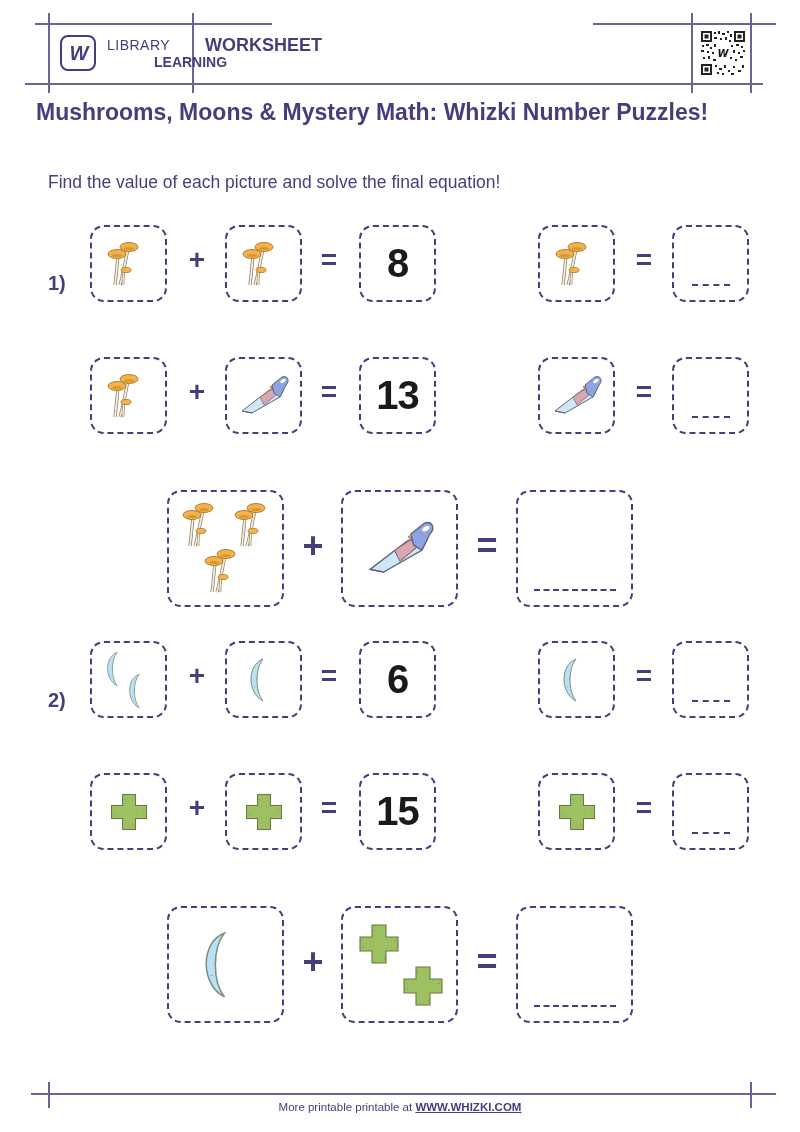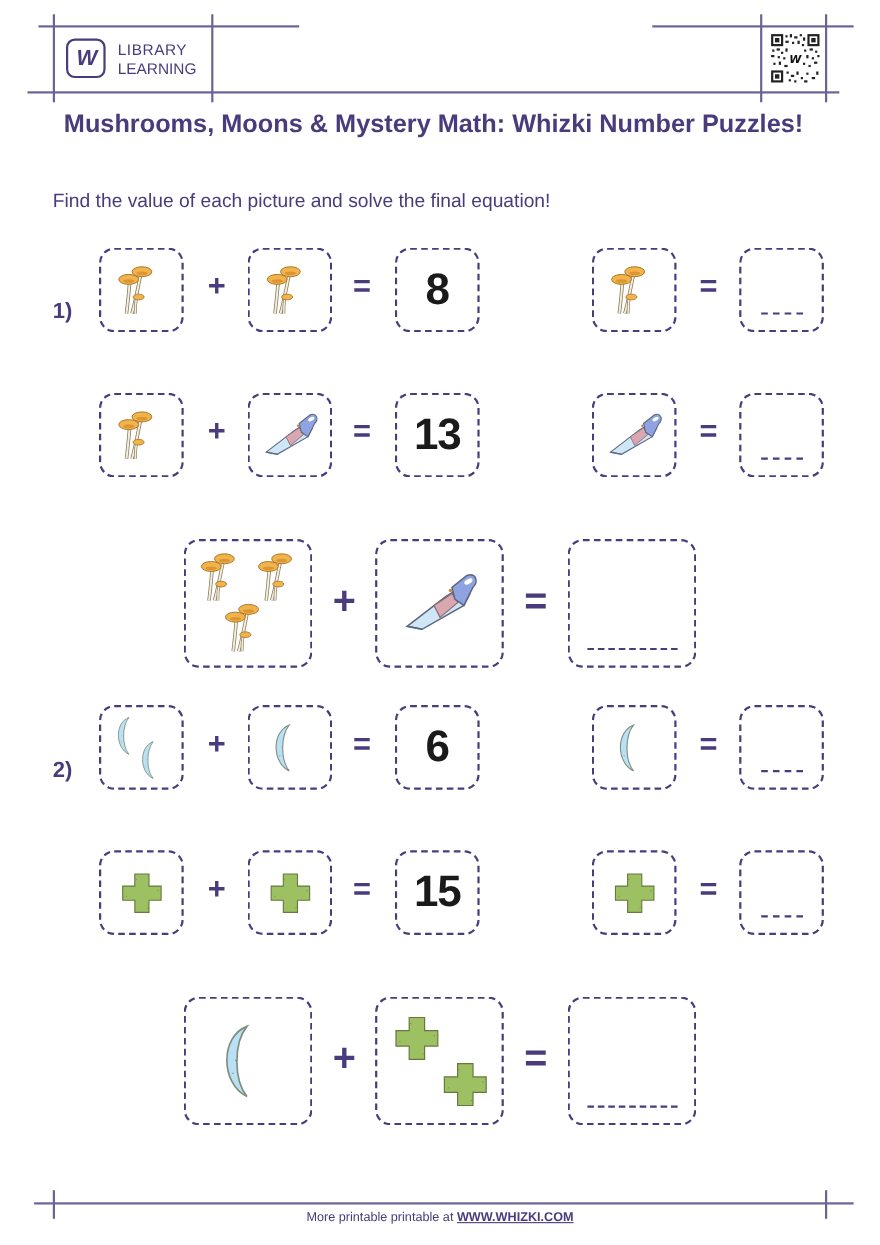--- a/index.html
+++ b/index.html
@@ -8,27 +8,27 @@
 
   .line { position: absolute; background: #6b6396; }
   .hline { height: 1.5px; }
   .vline { width: 1.5px; }
 
   
   .logo-box { position: absolute; left: 60px; top: 35px; width: 36px; height: 36px; border: 2.5px solid #4a3b7c; border-radius: 8px; display: flex; align-items: center; justify-content: center; }
   .logo-w { font-weight: 900; font-style: italic; font-size: 20px; color: #4a3b7c; letter-spacing: -2px; }
   .brand { position: absolute; left: 107px; top: 37px; line-height: 17px; font-size: 14px; color: #4a3b7c; }
   .brand .top { font-weight: 400; letter-spacing: 0.5px; }
-  .brand .bot { font-weight: 400; }
+  .brand .bot { font-weight: 700; margin-left: 47px; }
   .lib { position: absolute; left: 205px; top: 34px; font-size: 18px; line-height: 23px; color: #4a3b7c; }
   .lib .top { font-weight: 400; letter-spacing: 0.3px; }
   .lib .bot { font-weight: 700; }
   .qr { position: absolute; left: 700px; top: 30px; width: 46px; height: 46px; }
 
-  .title { position: absolute; left: 58px; top: 96px; width: 720px; font-size: 23px; font-weight: 700; line-height: 32px; color: #4a3b7c; }
+  .title { position: absolute; left: 36px; top: 96px; width: 720px; font-size: 23px; font-weight: 700; line-height: 32px; color: #4a3b7c; }
   .subtitle { position: absolute; left: 48px; top: 172px; font-size: 17.5px; color: #4a3b7c; font-weight: 400; }
 
   .qnum { position: absolute; font-size: 20px; font-weight: 700; color: #4a3b7c; }
 
   .box { position: absolute; border: 2.5px dashed #4a3b7c; border-radius: 14px; display: flex; align-items: center; justify-content: center; background: #fff; }
   .num { font-size: 40px; font-weight: 900; color: #1a1a1a; letter-spacing: -1px; }
   .blank { position: absolute; bottom: 14px; left: 50%; transform: translateX(-50%); border-bottom: 2.5px dashed #4a3b7c; }
   .op { position: absolute; font-weight: 900; color: #4a3b7c; text-align: center; }
   .op.sm { font-size: 28px; width: 30px; }
   .op.lg { font-size: 36px; width: 36px; }
@@ -48,20 +48,21 @@
 <div class="line vline" style="left:750px; top:13px; height:80px;"></div>
 
 <div class="logo-box">
   <span class="logo-w">W</span>
 </div>
 <div class="brand">
   <div class="top">LIBRARY</div>
   <div class="bot">LEARNING</div>
 </div>
 <div class="lib">
+  <div class="bot">WORKSHEET</div>
 </div>
 
 <svg class="qr" viewBox="0 0 46 46">
   <rect x="0" y="0" width="46" height="46" fill="#fff"></rect>
   <g fill="#222">
     <rect x="1" y="1" width="11" height="11"></rect>
       <rect x="3" y="3" width="7" height="7" fill="#fff"></rect>
       <rect x="4.5" y="4.5" width="4" height="4"></rect>
     <rect x="34" y="1" width="11" height="11"></rect>
       <rect x="36" y="3" width="7" height="7" fill="#fff"></rect>

